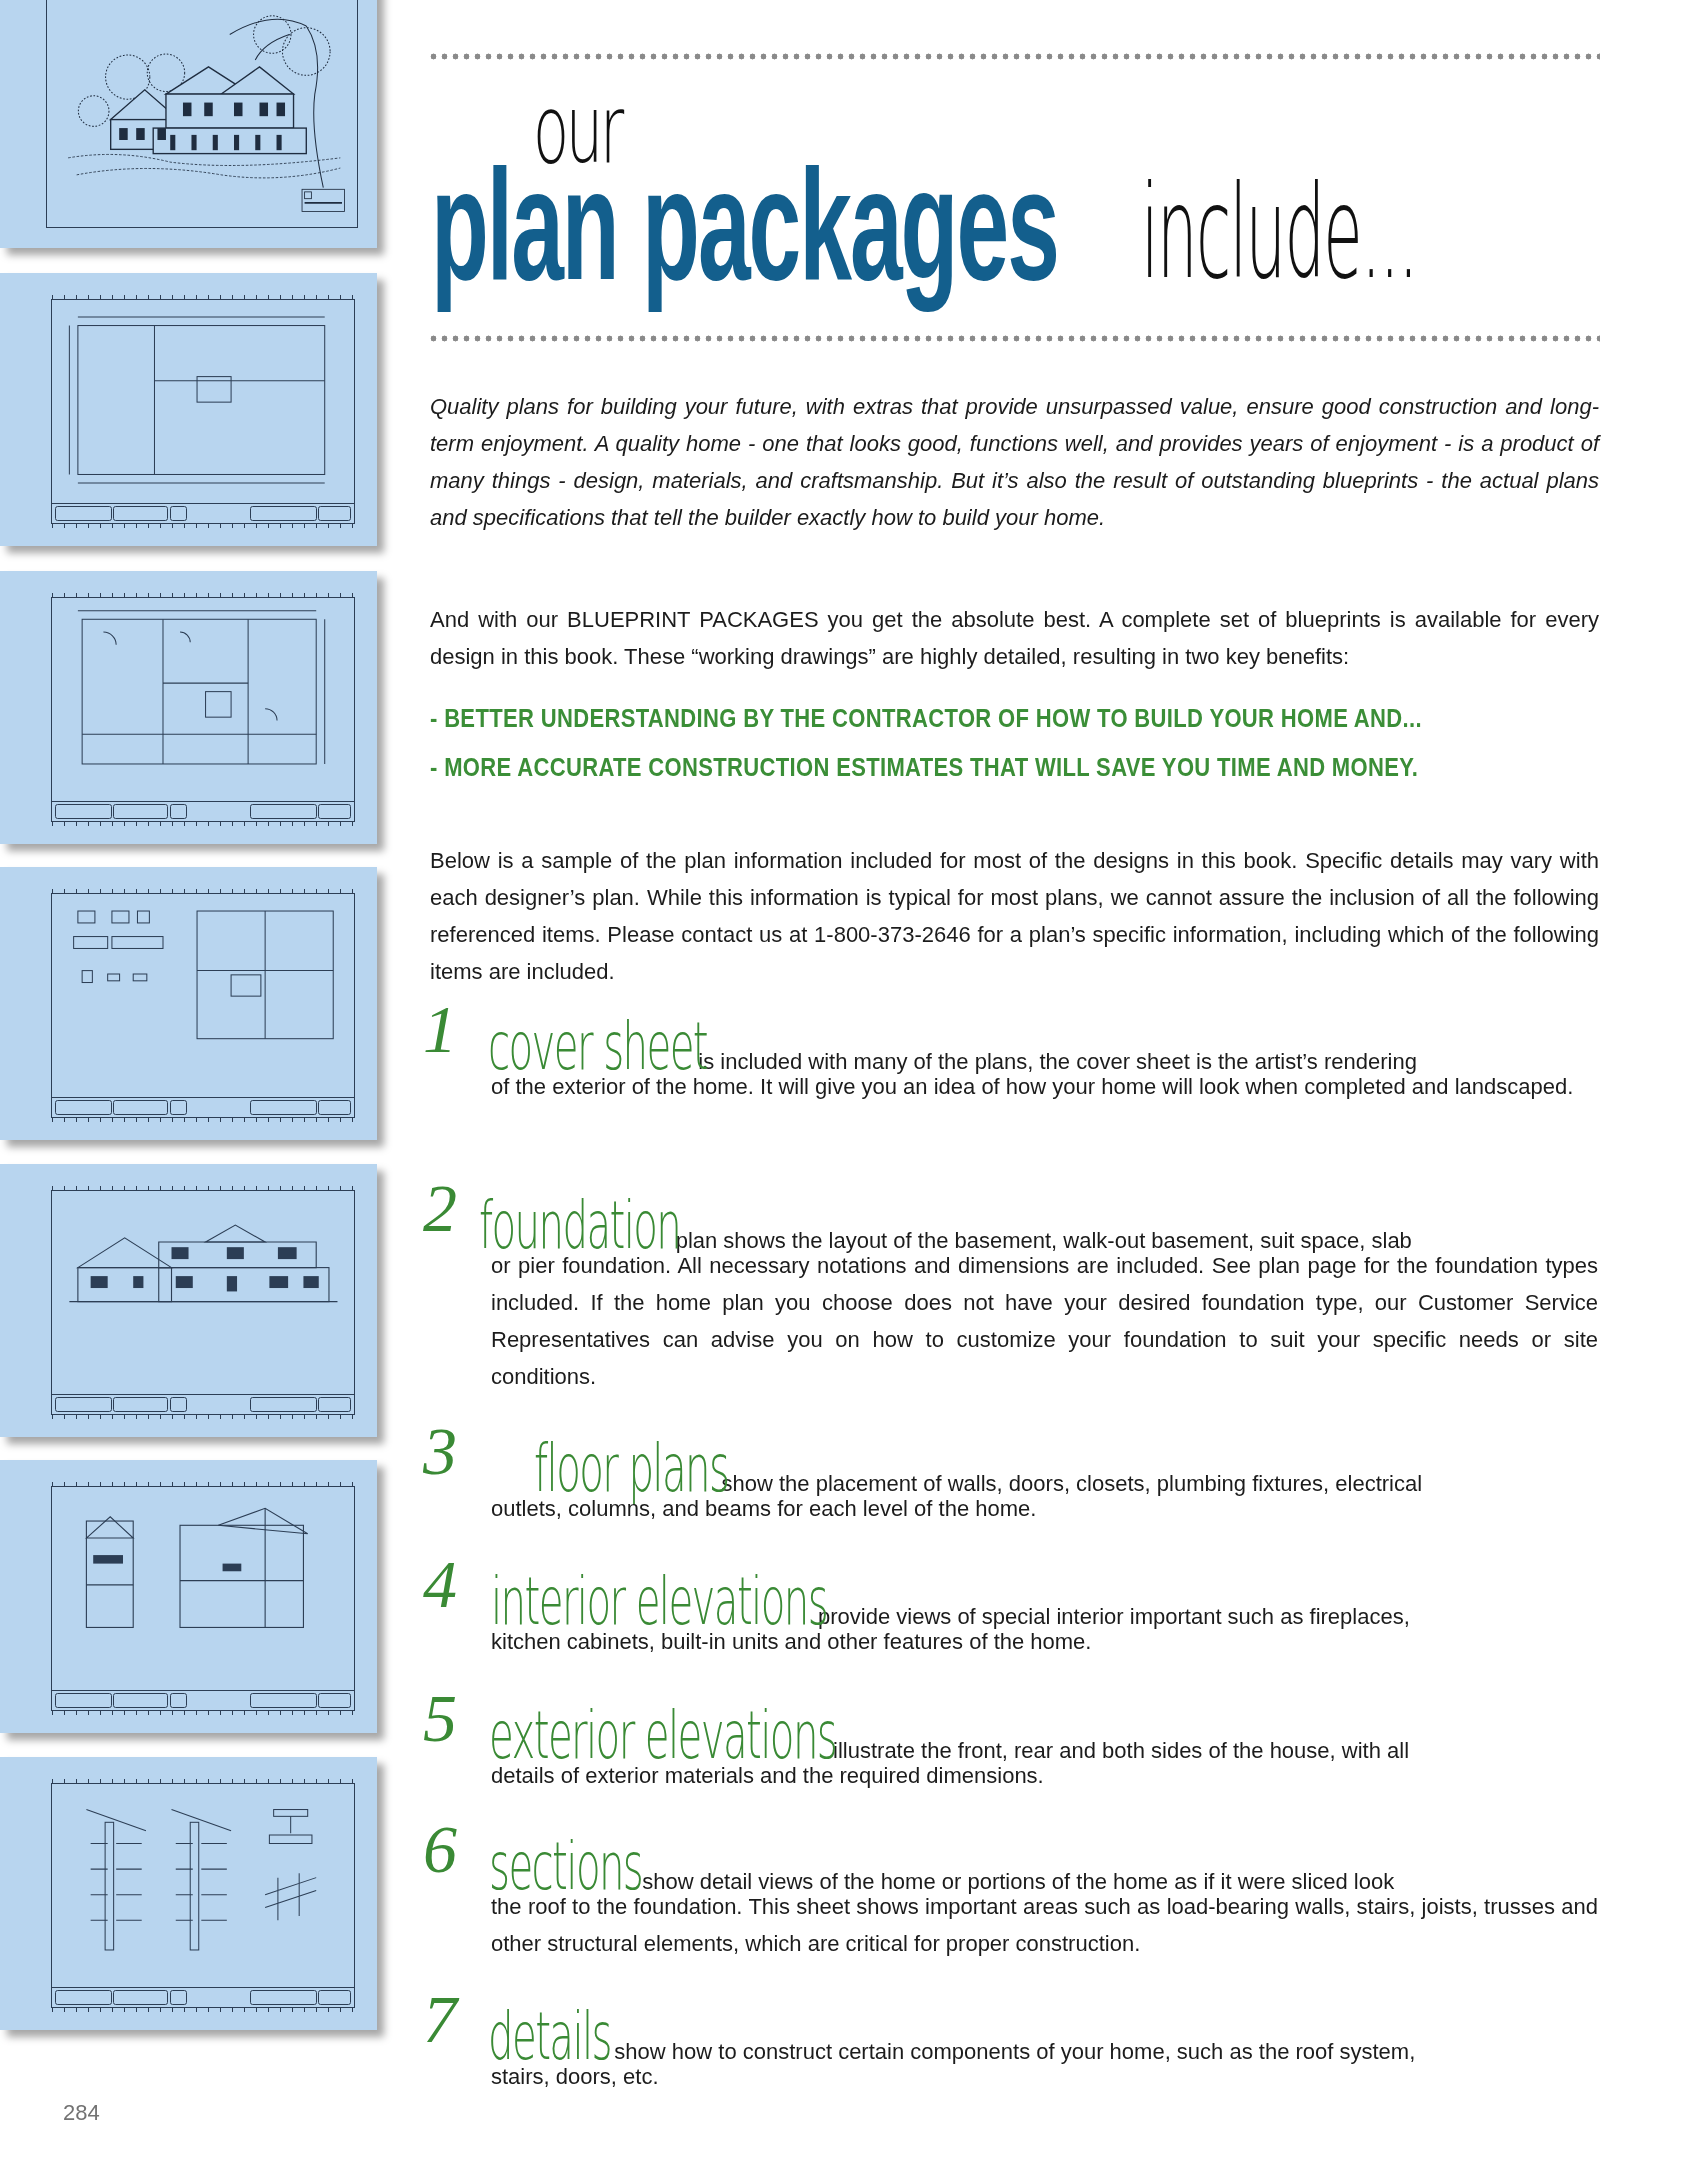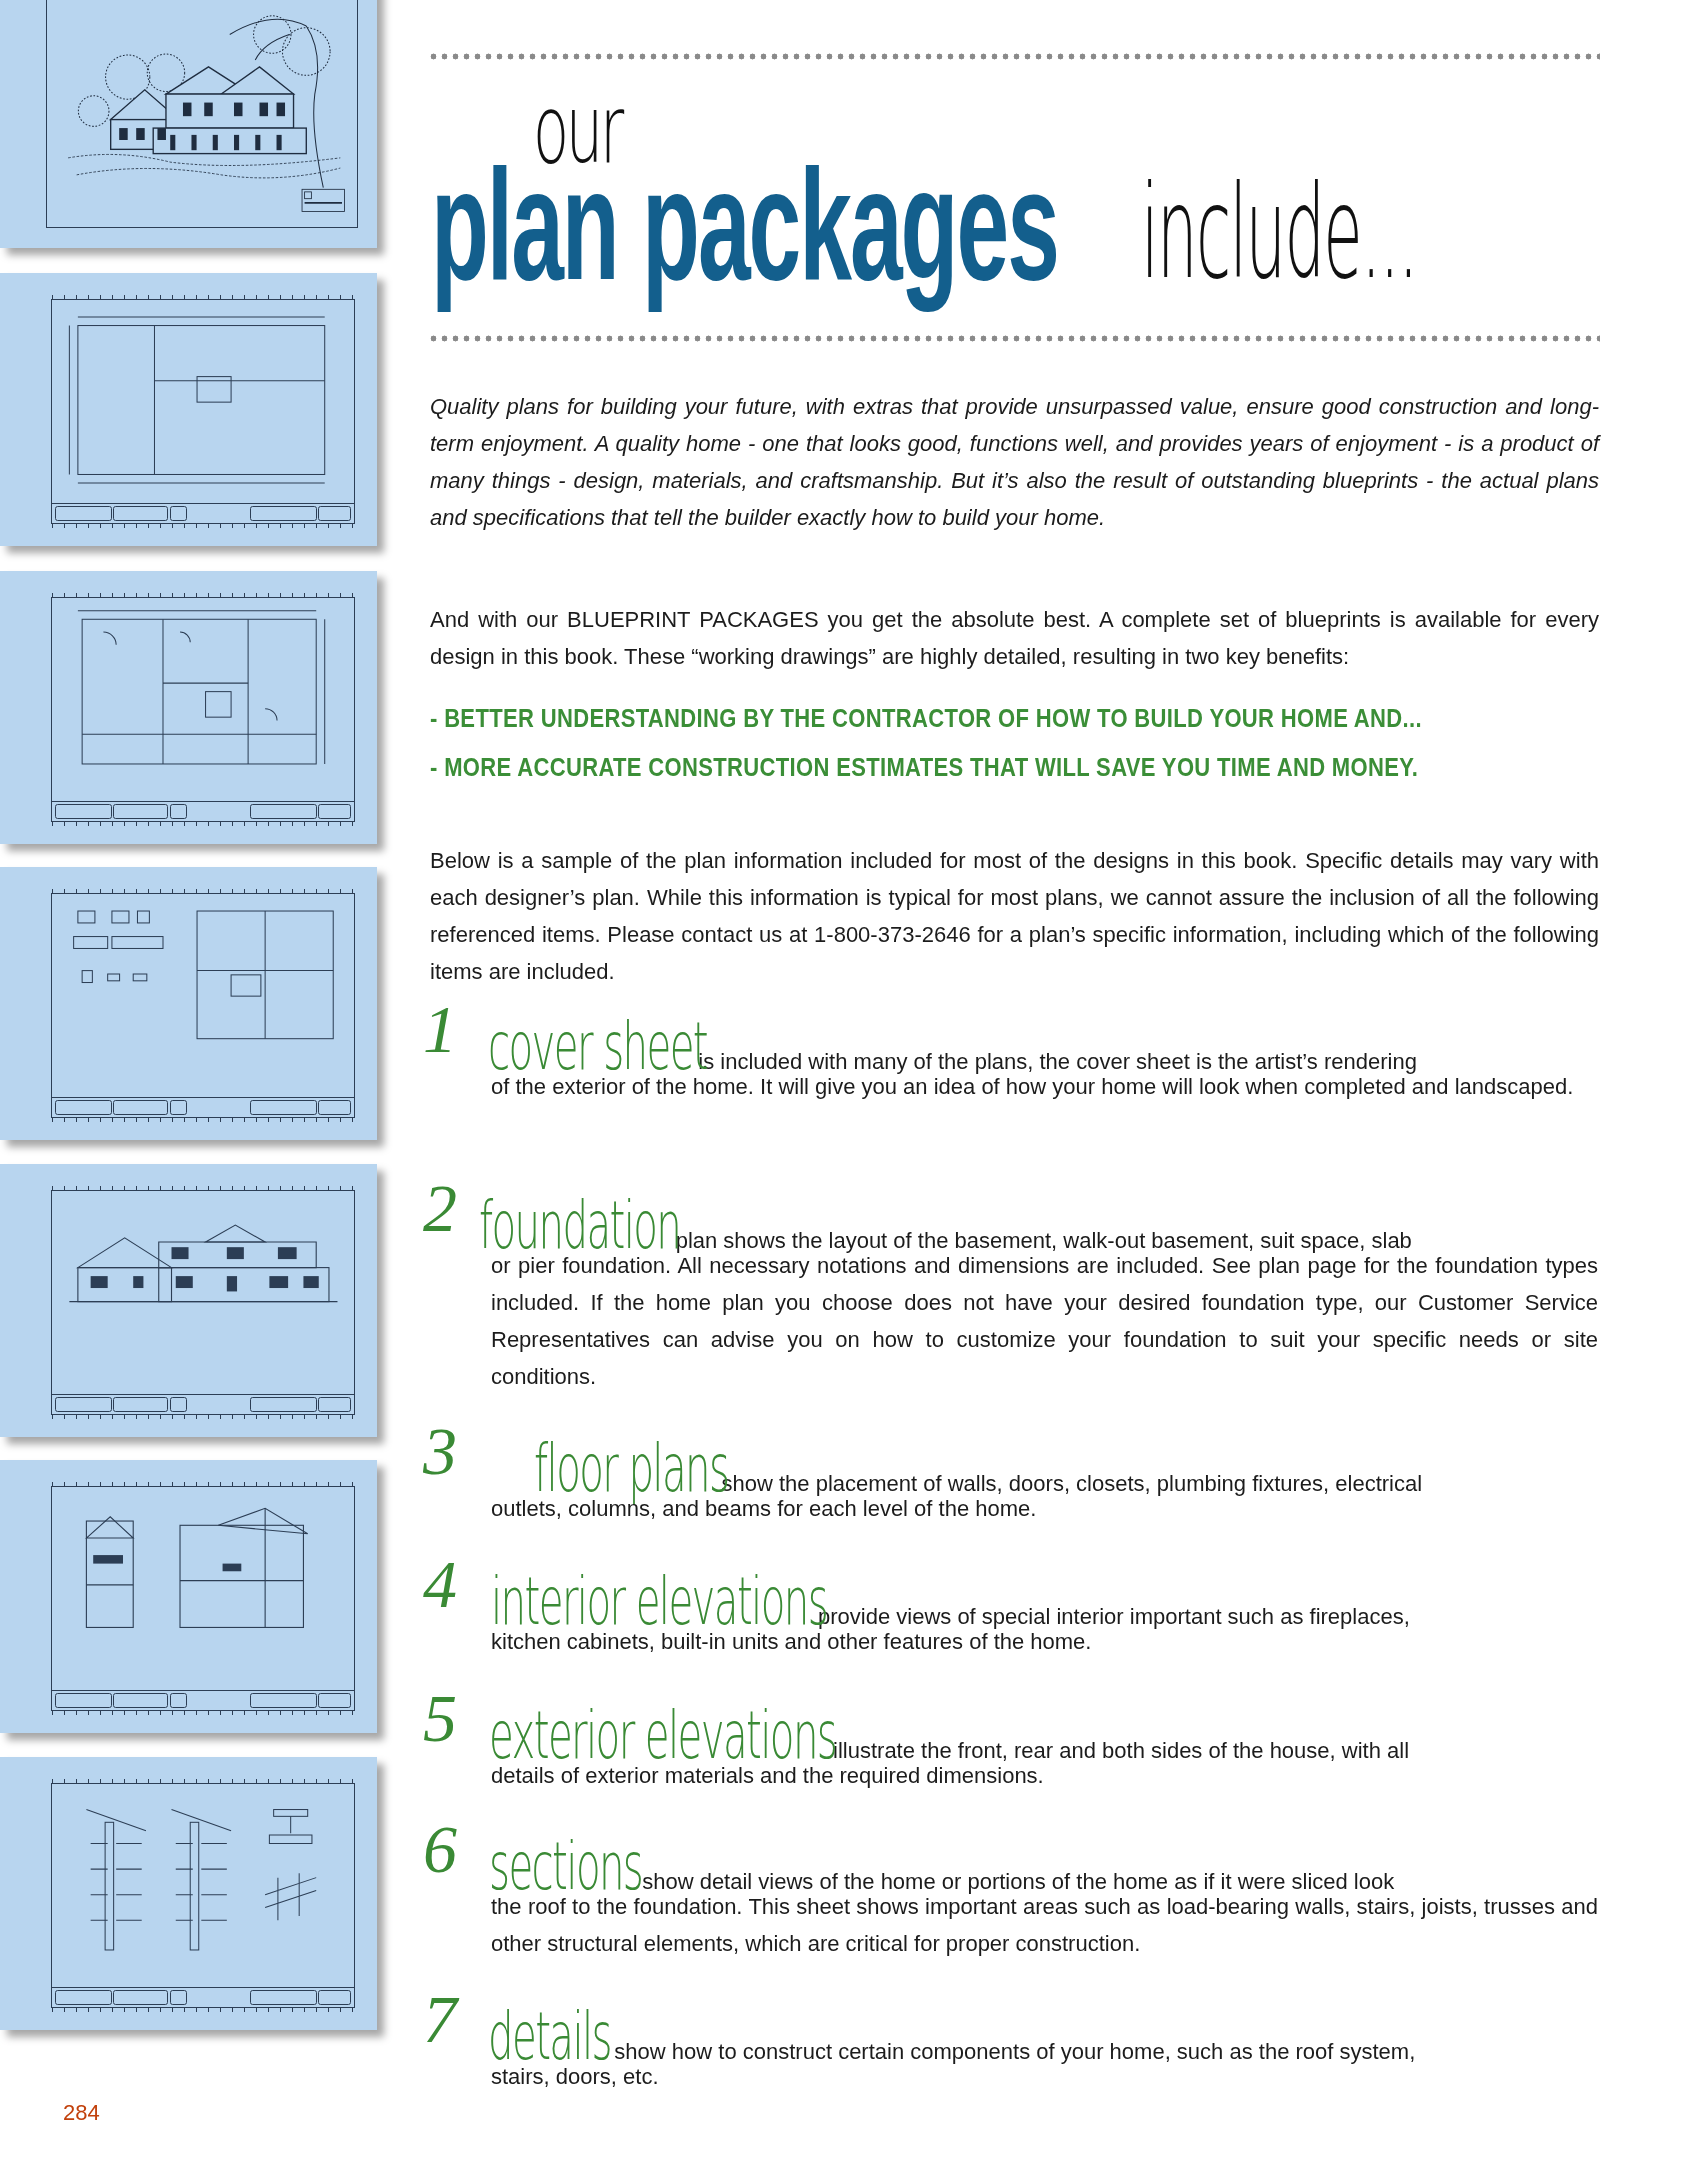--- a/index.html
+++ b/index.html
@@ -43,21 +43,21 @@
 
   .item { position:absolute; left:423px; width:1175px; font-size:22px; line-height:37px; color:#1c1c1c; }
   .item .num { position:absolute; left:0; top:0; font-family:"Liberation Serif", serif; font-style:italic;
                font-size:68px; line-height:68px; color:#3a8a35; }
   .item .head { font-family:"DejaVu Sans", sans-serif; font-weight:200; color:#3a8a35;
                 font-size:65px; line-height:68px; letter-spacing:-2.6px; display:inline-block;
                 transform:scaleX(0.62); transform-origin:left bottom; }
   .item .first { position:absolute; top:18px; white-space:nowrap; }
   .item .rest { position:absolute; left:68px; right:0; top:73px; text-align:justify; }
 
-  .page-num { position:absolute; left:63px; top:2100px; font-size:22px; color:#c2410c; }
+  .page-num { position:absolute; left:63px; top:2100px; font-size:22px; color:#737373; }
 </style>
 </head>
 <body>
 
 <div>
 
   <div class="sheet cover" style="top:-25px;">
     <div class="frame" style="top:25px;height:227px;"></div>
     <svg width="377" height="273" viewBox="0 0 443 321">
 

